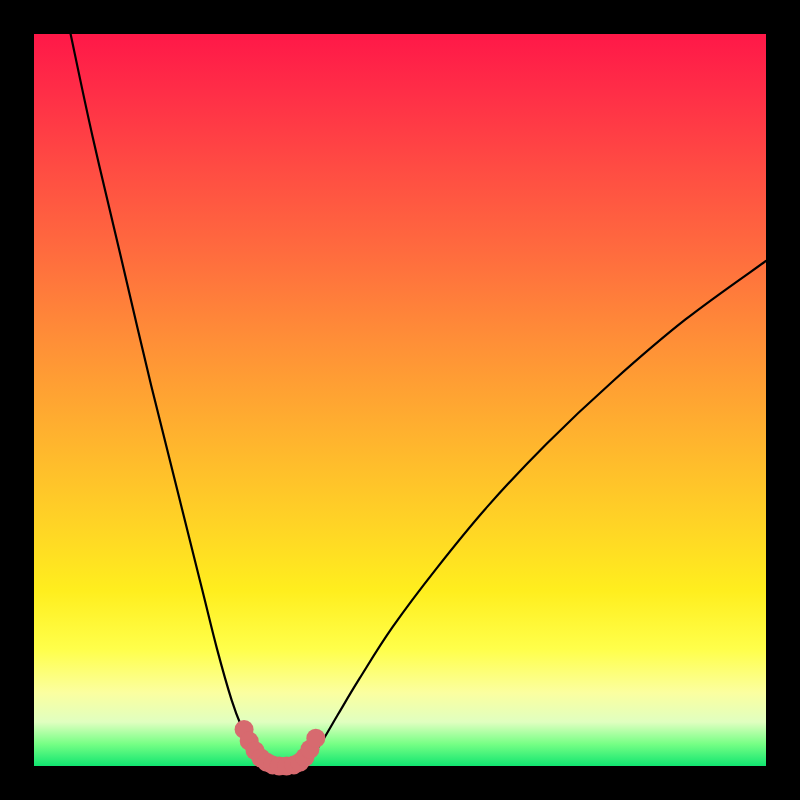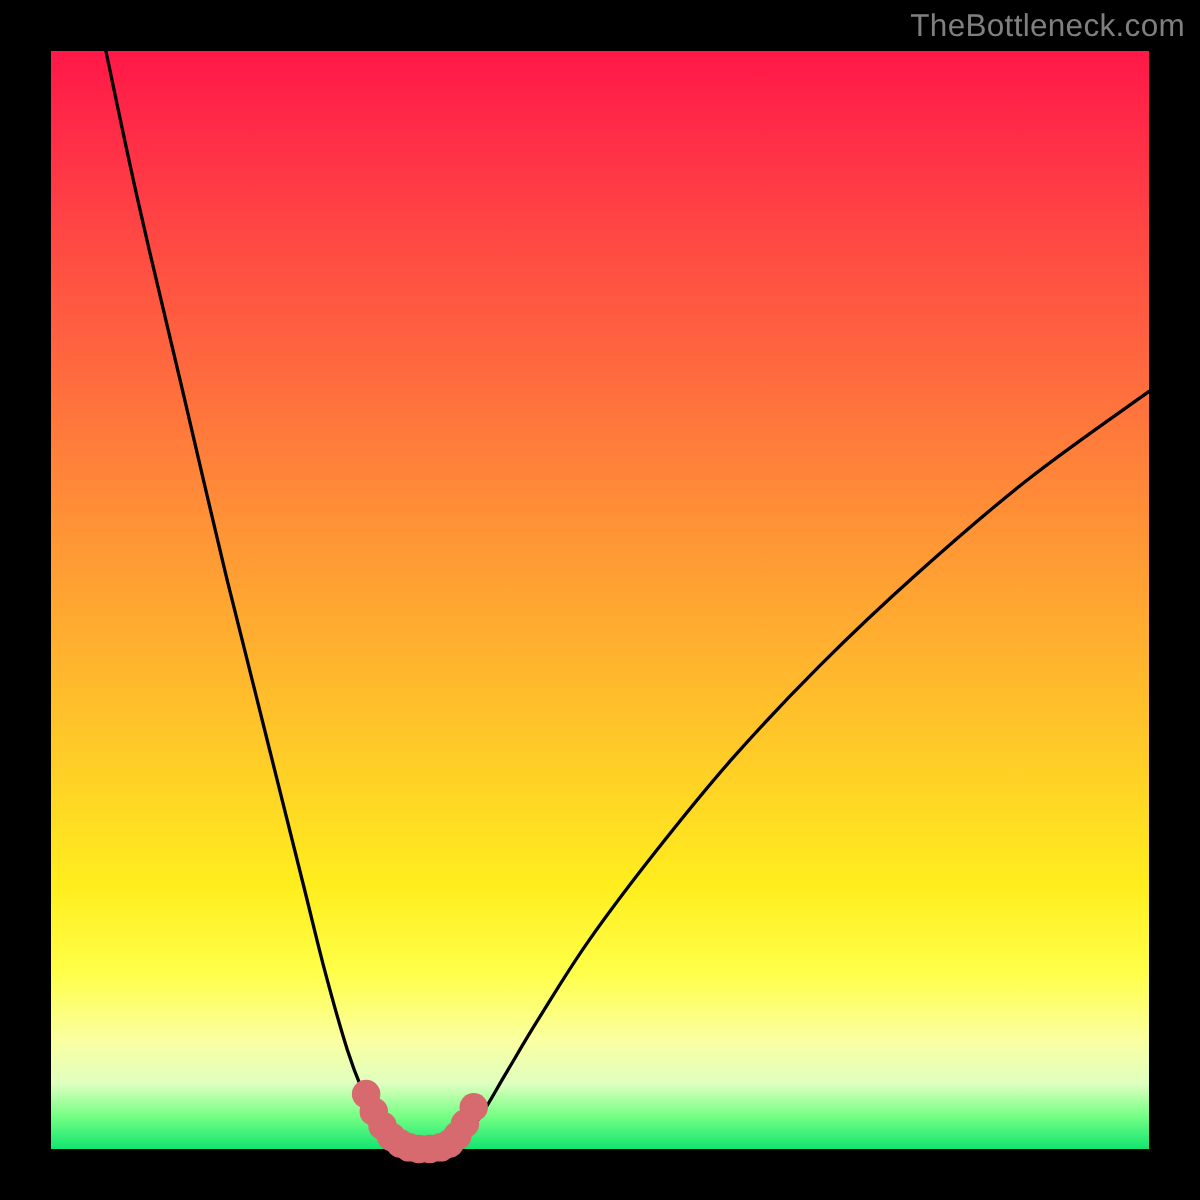--- a/index.html
+++ b/index.html
@@ -59,21 +59,20 @@
     width: 732px;
     height: 732px;
     overflow: visible;
   }
 </style>
 </head>
 <body>
 
 <div class="frame">
 
-  <div class="watermark">TheBottleneck.com</div>
 
   <div class="plot-area">
     <svg class="curves" viewBox="0 0 732 732" preserveAspectRatio="none">
       <path id="left-curve-path" fill="none" stroke-width="2.2" stroke-linecap="round" stroke-linejoin="round" d="M 36.6 0 C 40.552800000000005 18.446400000000004, 49.336800000000004 61.634400000000014, 58.56 102.48000000000002 C 67.78320000000001 143.3256, 77.2992 182.1216, 87.84 226.92000000000002 C 98.38080000000001 271.71840000000003, 106.5792 307.8792, 117.12 351.36 C 127.66080000000001 394.8408, 137.17680000000001 431.58720000000005, 146.4 468.48 C 155.6232 505.3728, 161.77200000000002 529.968, 168.36 556.3199999999999 C 174.948 582.6719999999999, 177.7296 595.116, 183 614.88 C 188.2704 634.644, 193.02840000000003 651.6264, 197.64000000000001 666.12 C 202.2516 680.6136, 205.32599999999996 687.4944, 208.61999999999998 695.4 C 211.914 703.3055999999999, 213.3048 705.4284, 215.94 710.04 C 218.5752 714.6515999999999, 220.6248 717.85776, 223.26 721.02 C 225.8952 724.18224, 227.94480000000001 725.6315999999999, 230.58 727.608 C 233.2152 729.5844, 236.5824 731.20944, 237.9 732" stroke="#000000"></path>
       <path id="right-curve-path" fill="none" stroke-width="2.2" stroke-linecap="round" stroke-linejoin="round" d="M 270.84 732 C 272.1576 730.15536, 274.86600000000004 726.4953599999999, 278.16 721.752 C 281.454 717.00864, 284.5284 713.02656, 289.14 705.648 C 293.7516 698.26944, 297.19199999999995 691.82784, 303.78 680.76 C 310.368 669.69216, 315.858 659.9712, 325.74 644.16 C 335.622 628.3488, 344.8452 612.684, 358.68 592.92 C 372.51480000000004 573.156, 385.4712 556.1004, 402.6 534.36 C 419.72880000000004 512.6196, 434.07599999999996 494.5392, 453.84 472.14 C 473.604 449.7408, 490.00079999999997 432.3192, 512.4 409.92 C 534.7991999999999 387.5208, 553.2456 370.0992, 578.28 347.7 C 603.3144 325.3008, 623.8104000000001 307.22040000000004, 651.48 285.48 C 679.1496 263.7396, 717.5064 237.4608, 732 226.92000000000002" stroke="#000000"></path>
       <g id="trough-markers-group">
           <circle cx="210.08399999999997" cy="695.4" r="9.5" fill="#d76a6f" stroke="#c85a60" stroke-width="0"></circle>
           <circle cx="215.208" cy="707.112" r="9.5" fill="#d76a6f" stroke="#c85a60" stroke-width="0"></circle>
           <circle cx="221.064" cy="716.628" r="9.5" fill="#d76a6f" stroke="#c85a60" stroke-width="0"></circle>
           <circle cx="226.92" cy="723.948" r="9.5" fill="#d76a6f" stroke="#c85a60" stroke-width="0"></circle>

